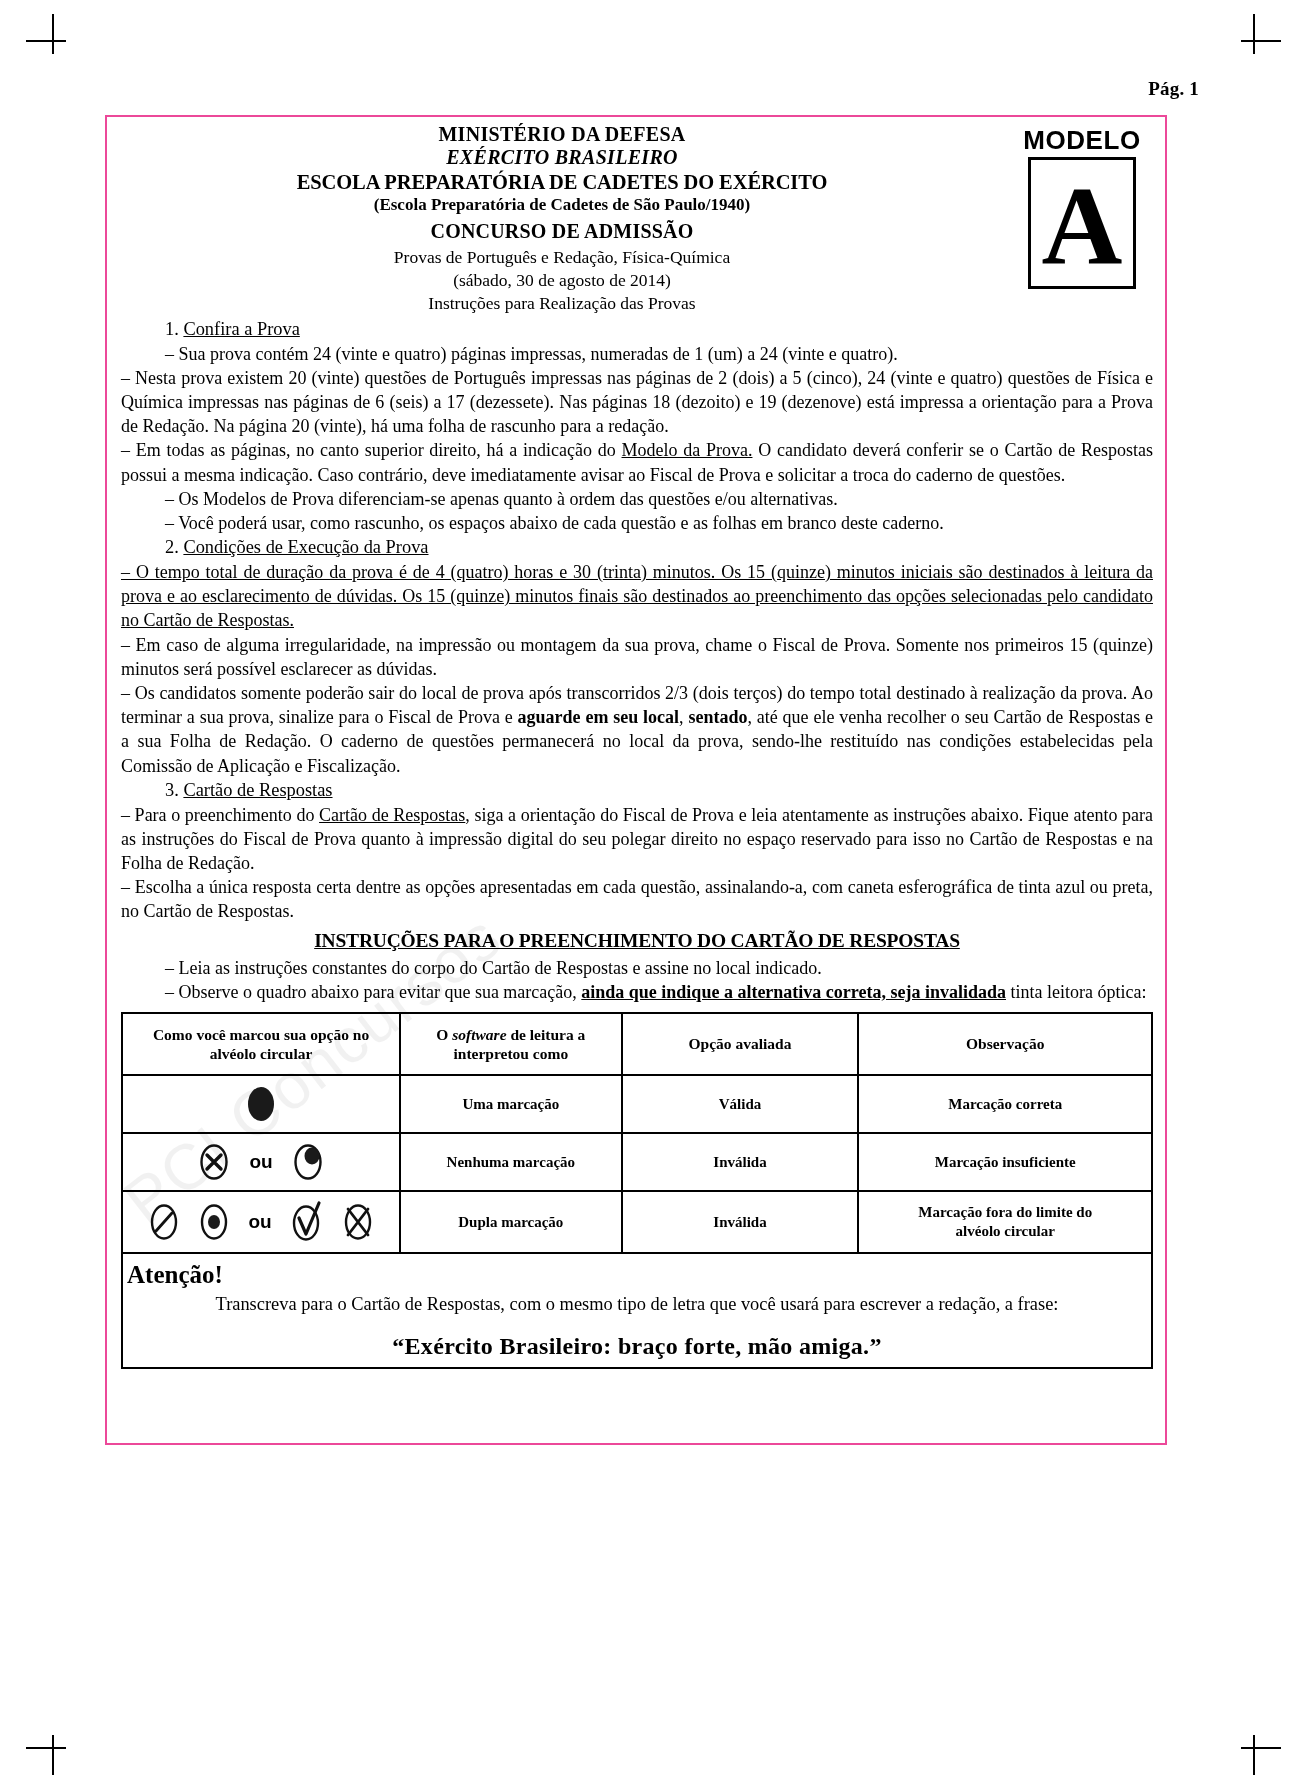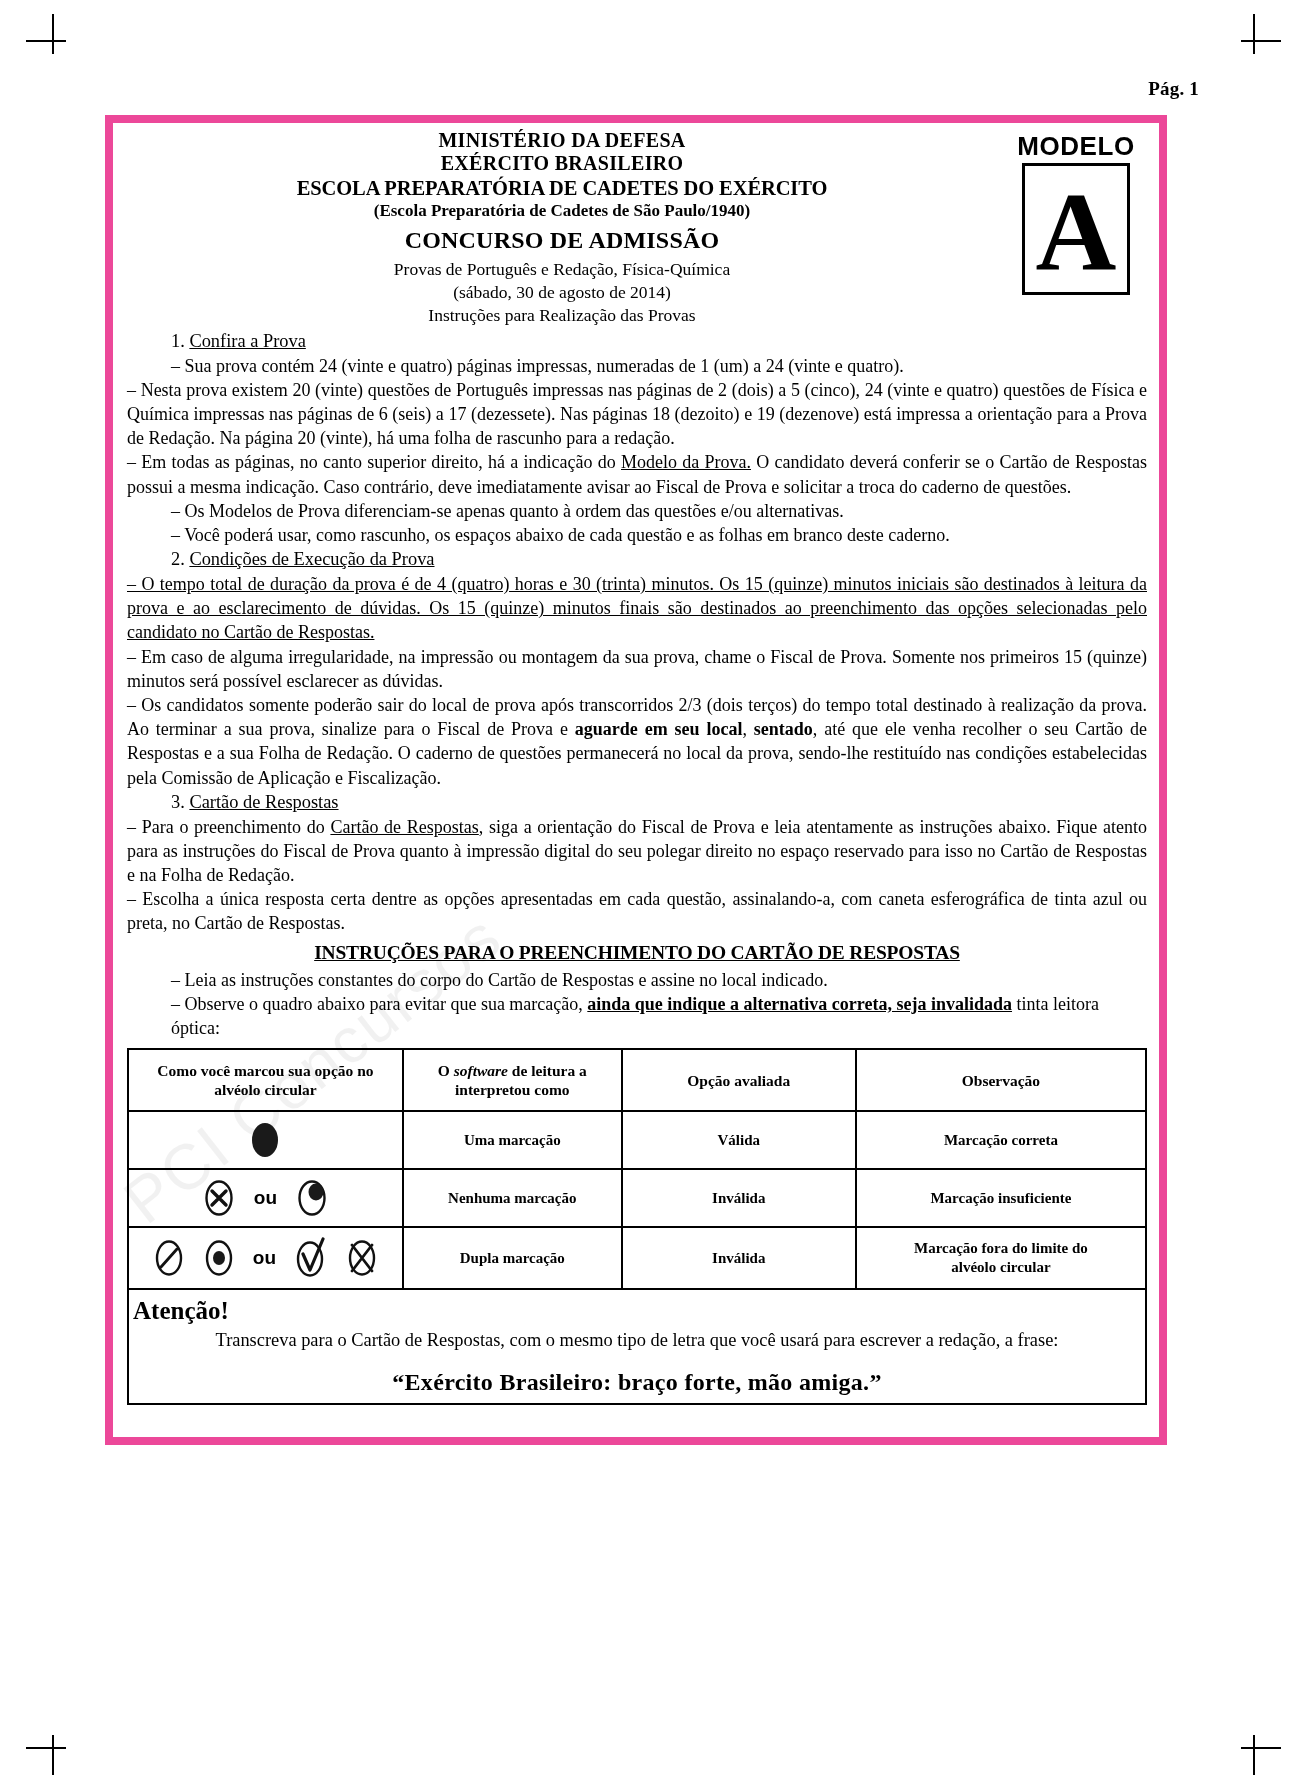--- a/index.html
+++ b/index.html
@@ -43,32 +43,32 @@
     font-size: 19px;
     font-weight: bold;
     letter-spacing: .2px;
   }
 
   
   .frame {
     position: absolute;
     left: 105px; top: 115px;
     width: 1062px; height: 1330px;
-    border: 8px solid #ec4899;
+    border: 2px solid #ec4899;
     padding: 6px 12px 0 14px;
   }
 
   
   .header { position: relative; text-align: center; }
   .hdr-lines { padding-right: 150px; }
   .h1 { font-size: 20px; font-weight: bold; line-height: 1.17; letter-spacing: .3px; }
-  .h2 { font-size: 20px; font-weight: bold; line-height: 1.17; letter-spacing: .3px; }
+  .h2 { font-size: 20px; font-weight: bold; line-height: 1.17; letter-spacing: .3px; font-style: italic; }
   .h3 { font-size: 20.5px; font-weight: bold; line-height: 1.2; letter-spacing: -.1px; }
   .h4 { font-size: 17px; font-weight: bold; line-height: 1.25; }
-  .h5 { font-size: 24px; font-weight: bold; line-height: 1.5; letter-spacing: .2px; }
+  .h5 { font-size: 20px; font-weight: bold; line-height: 1.5; letter-spacing: .2px; }
   .h6 { font-size: 17.5px; line-height: 1.32; font-weight: normal; }
 
   
   .modelo {
     position: absolute;
     right: 2px; top: 4px;
     width: 138px;
     text-align: center;
   }
   .modelo-label {

